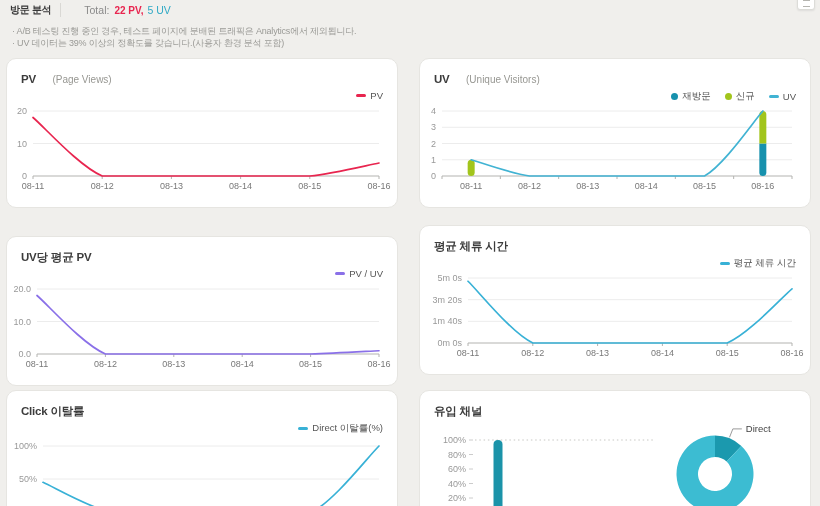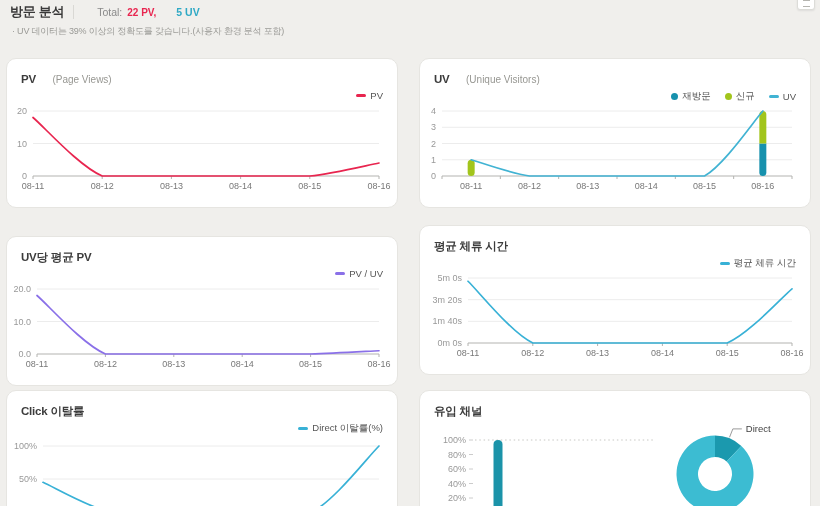--- a/index.html
+++ b/index.html
@@ -3,26 +3,26 @@
 <meta charset="utf-8">
 <style>
   html,body{margin:0;padding:0;}
   body{
     width:820px;height:506px;overflow:hidden;position:relative;
     background:#f0efec;
     font-family:"Liberation Sans","DejaVu Sans",sans-serif;
     -webkit-font-smoothing:antialiased;
   }
   .header{position:absolute;left:10px;top:3px;display:flex;align-items:center;}
-  .header h1{margin:0;font-size:13px;font-weight:bold;color:#383838;letter-spacing:-0.3px;}
+  .header h1{margin:0;font-size:10px;font-weight:bold;color:#383838;letter-spacing:-0.3px;}
   .hdiv{width:1px;height:14px;background:#d9d8d4;margin:0 9px;display:inline-block;}
   .date{font-size:11.5px;font-weight:bold;color:#555;}
   .tlabel{font-size:10.5px;color:#8a8a8a;margin-left:14px;}
   .tpv{font-size:10px;font-weight:bold;color:#e8254f;margin-left:5px;}
-  .tuv{font-size:10.5px;font-weight:bold;color:#2fa9c5;margin-left:20px;}
+  .tuv{font-size:10.5px;font-weight:normal;color:#2fa9c5;margin-left:4px;}
   .notes{position:absolute;left:12px;top:25px;}
   .note{font-size:9px;color:#9a9a96;line-height:12px;letter-spacing:-0.2px;}
   .card{
     position:absolute;width:392px;background:#fff;
     border:1px solid #e6e5e1;border-radius:10px;box-sizing:border-box;
   }
   .c1{left:6px;top:58px;height:150px;}
   .c2{left:419px;top:58px;height:150px;}
   .c3{left:6px;top:236px;height:150px;}
   .c4{left:419px;top:225px;height:150px;}
@@ -50,20 +50,21 @@
 
 <div class="header">
   <h1>방문 분석</h1>
   <span class="hdiv"></span>
   <span class="tlabel">Total:</span>
   <span class="tpv">22 PV,</span>
   <span class="tuv">5 UV</span>
 </div>
 
 <div class="notes">
+  <div class="note">· A/B 테스팅 진행 중인 경우, 테스트 페이지에 분배된 트래픽은 Analytics에서 제외됩니다.</div>
   <div class="note">· UV 데이터는 39% 이상의 정확도를 갖습니다.(사용자 환경 분석 포함)</div>
 </div>
 
 <div class="card c1">
   <div class="card-head">
     <span class="ct">PV</span>
     <span class="cs">(Page Views)</span>
   </div>
   <div class="legend">
       <span class="li">

